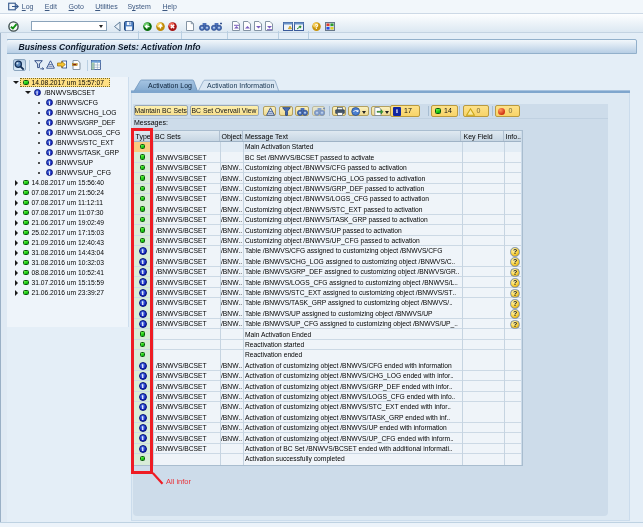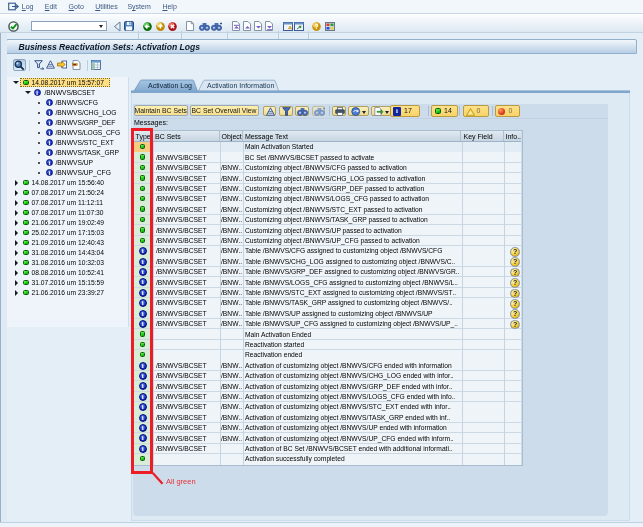--- a/index.html
+++ b/index.html
@@ -204,21 +204,21 @@
         <rect x="0.5" y="0.5" width="9" height="8" fill="#cfd8e2" stroke="#68788a"></rect>
         <rect x="1.5" y="1.5" width="3" height="2.5" fill="#e23a2a"></rect>
         <rect x="5.5" y="1.5" width="3" height="2.5" fill="#2aa02a"></rect>
         <rect x="1.5" y="5" width="3" height="2.5" fill="#2a4ae2"></rect>
         <rect x="5.5" y="5" width="3" height="2.5" fill="#e2d22a"></rect>
       </svg>
     </div>
 </div>
 <div id="okfield"></div>
 <div id="titlebar">
-    <span>Business Reactivation Sets: Activation Logs</span>
+    <span>Business Configuration Sets: Activation Info</span>
   </div>
 <div id="magbox">
     <div class="abs" style="left:0.5px;top:0.5px">
       <svg width="11" height="11" viewBox="0 0 11 11">
         <circle cx="4.3" cy="4.3" r="3.1" fill="#5b86b8" stroke="#122e56" stroke-width="1.3"></circle>
         <circle cx="3.4" cy="3.3" r="1.1" fill="#cadef0"></circle>
         <path d="M6.7 6.7 L9.7 9.7" stroke="#122e56" stroke-width="1.9"></path>
       </svg>
     </div>
   </div>
@@ -684,15 +684,15 @@
         <span class="ct" style="left:111.5px;width:215px">Activation successfully completed</span>
       </div>
   </div>
 </div>
 <div id="redrect"></div>
 <div id="redline">
     <svg width="15" height="14">
       <path d="M1.8 1 L11.5 11.8" stroke="#ee1c24" stroke-width="2.2"></path>
     </svg>
   </div>
-<div id="allgreen">All green</div>
+<div id="allgreen">All infor</div>
 <div id="statline"></div>
 <div id="statbar"></div>
 
 </body></html>

